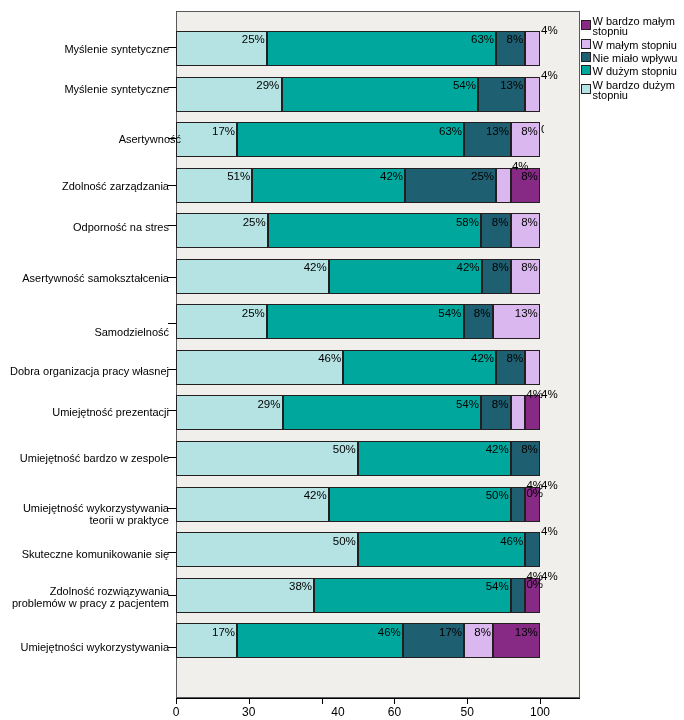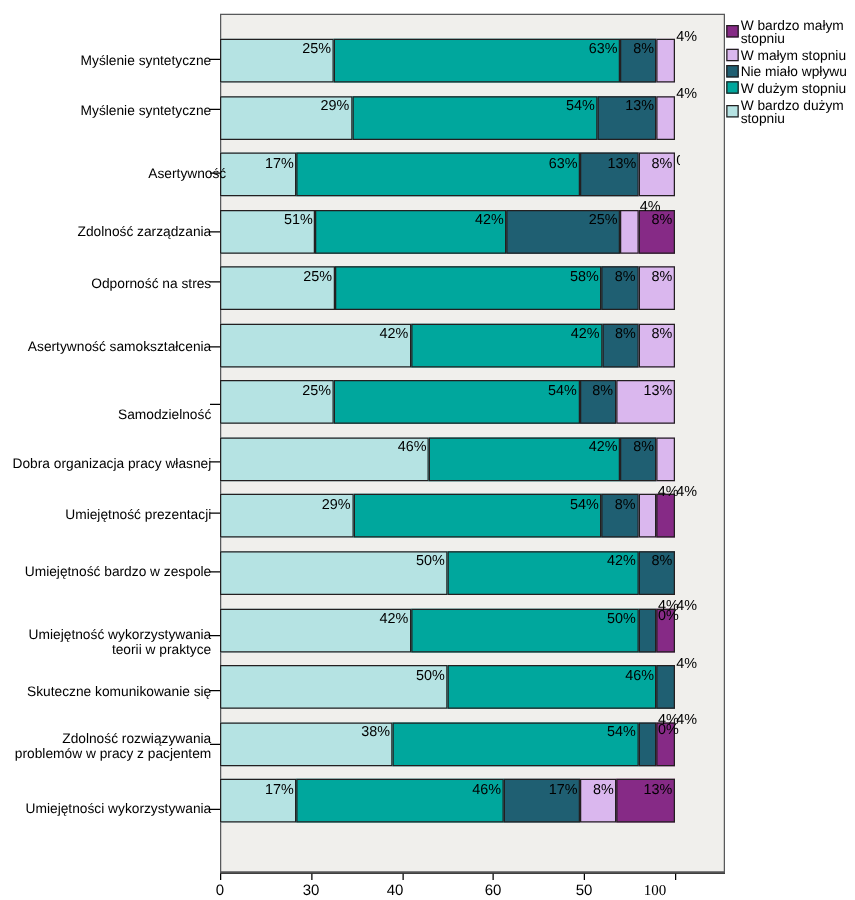--- a/index.html
+++ b/index.html
@@ -221,27 +221,27 @@
       <div class="cat-label" style="top: 640.7px; left: 0px; width: 169px;">Umiejętności wykorzystywania</div>
       <div class="cat-tick" style="left: 168px; width: 8px; top: 647px;"></div>
     </div>
   <div id="x-axis"></div>
   <div id="x-axis-ticks">
       <div class="x-tick" style="left: 176px;"></div>
       <div class="x-tick-label" style="left: 156px; width: 40px;">0</div>
       <div class="x-tick" style="left: 248.8px;"></div>
       <div class="x-tick-label" style="left: 228.8px; width: 40px;">30</div>
       <div class="x-tick" style="left: 321.6px;"></div>
-      <div class="x-tick-label" style="left: 296px; width: 40px;">40</div>
+      <div class="x-tick-label" style="left: 318px; width: 40px;">40</div>
       <div class="x-tick" style="left: 394.4px;"></div>
       <div class="x-tick-label" style="left: 374.4px; width: 40px;">60</div>
       <div class="x-tick" style="left: 467.2px;"></div>
       <div class="x-tick-label" style="left: 447.2px; width: 40px;">50</div>
       <div class="x-tick" style="left: 540px;"></div>
-      <div class="x-tick-label" style="left: 504px; width: 40px; font-family: Liberation Serif, serif;">100</div>
+      <div class="x-tick-label" style="left: 520px; width: 40px;">100</div>
     </div>
   <div id="legend">
       <div class="legend-item" style="top: 0px;">
         <div class="legend-swatch" style="background: rgb(134, 42, 134); top: 20.1px;"></div>
         <div class="legend-text" style="top: 16.26px;">W bardzo małym stopniu</div>
       </div>
       <div class="legend-item" style="top: 0px;">
         <div class="legend-swatch" style="background: rgb(218, 183, 238); top: 38.5px;"></div>
         <div class="legend-text" style="top: 39.66px;">W małym stopniu</div>
       </div>

